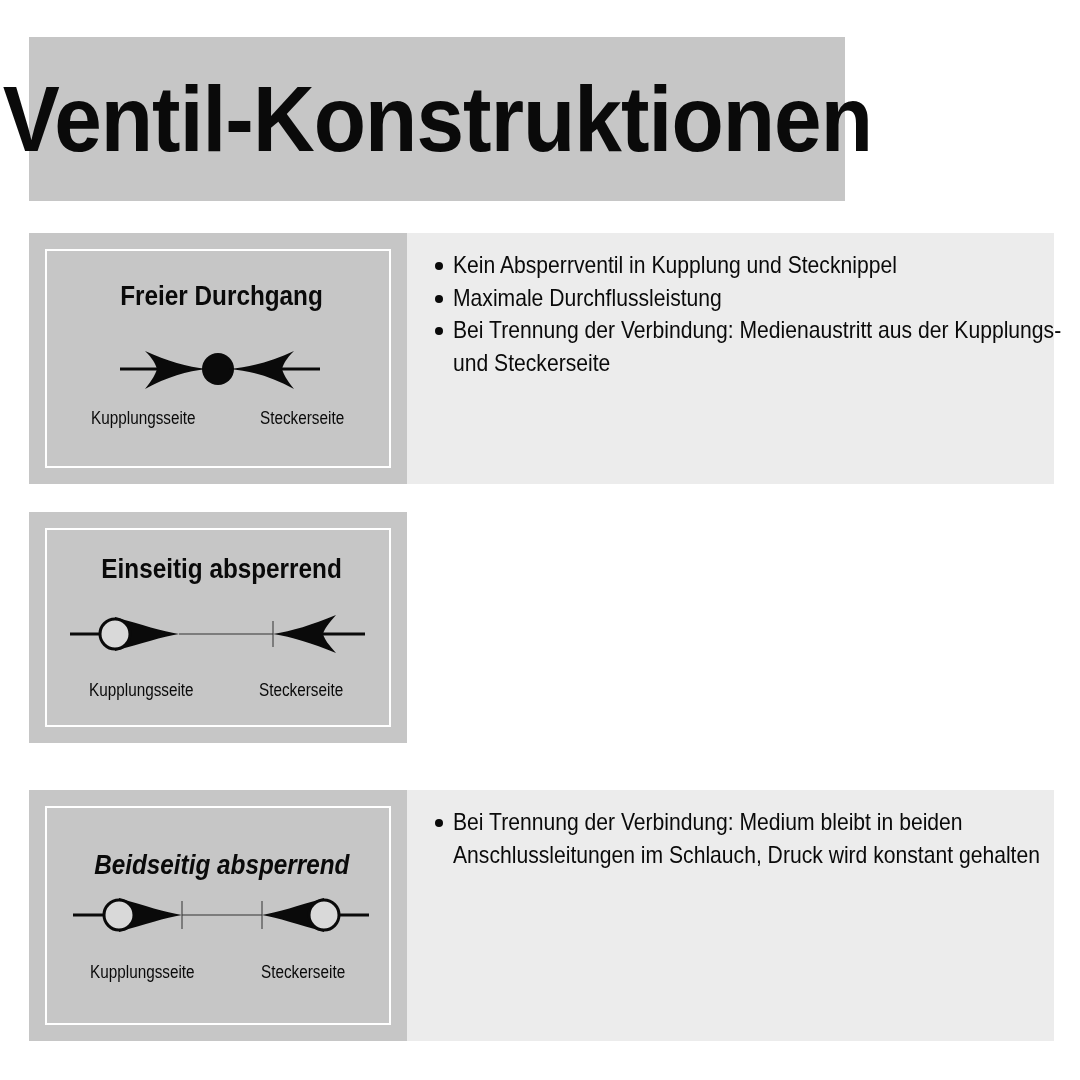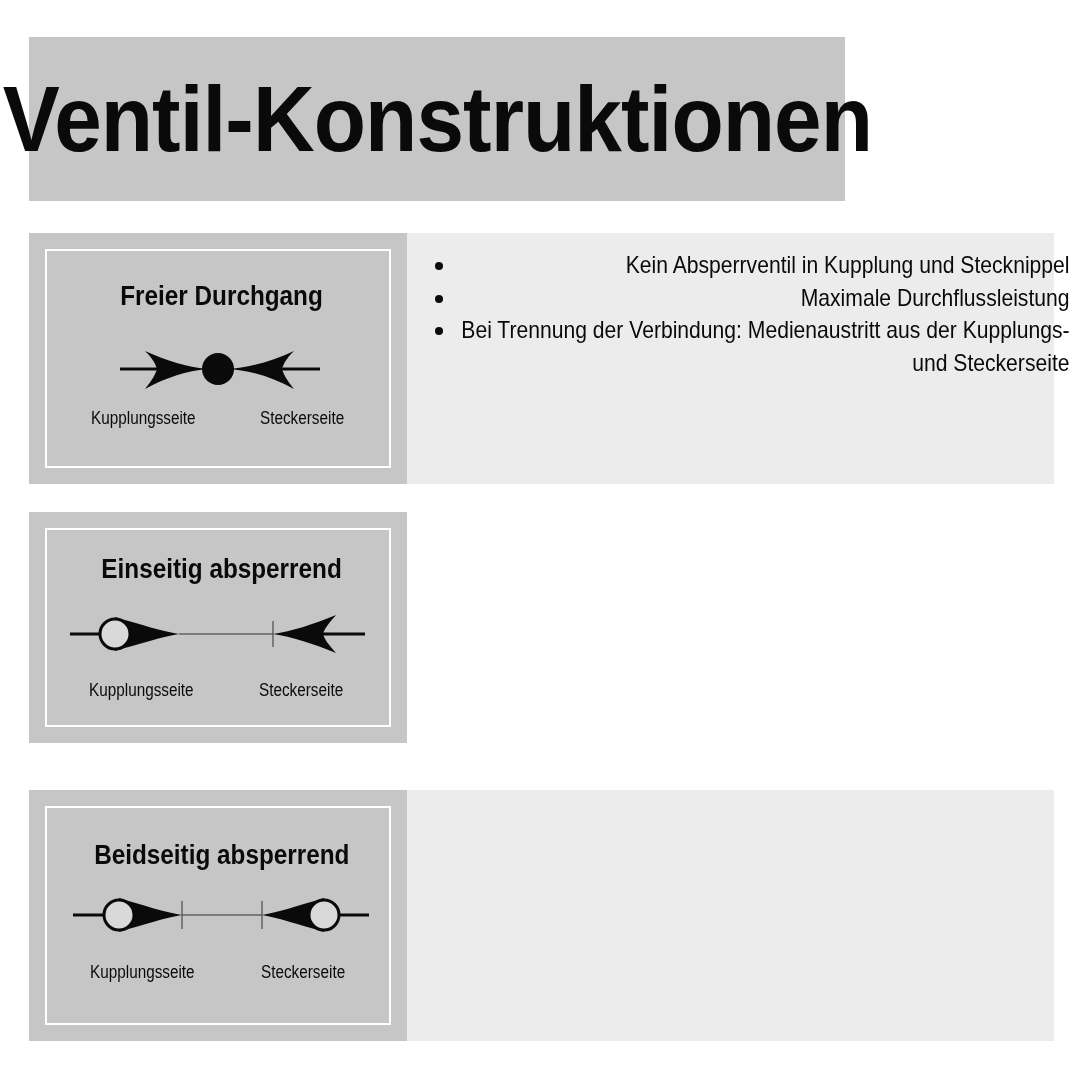--- a/index.html
+++ b/index.html
@@ -3,21 +3,21 @@
 <meta charset="utf-8">
 <style>
   html, body { margin:0; padding:0; }
   body { width:1080px; height:1080px; background:#ffffff; position:relative; overflow:hidden;
          font-family:"Liberation Sans", sans-serif; color:#0a0a0a; }
   .header { position:absolute; left:29px; top:37px; width:816px; height:164px; background:#c6c6c6; }
   .title { position:absolute; left:0; right:0; top:0; height:164px; display:flex; align-items:center; justify-content:center; }
   .title span { font-weight:bold; font-size:92px; letter-spacing:-1px; display:inline-block; transform:scaleX(0.93); transform-origin:center; white-space:nowrap; }
   .section { position:absolute; left:29px; width:1025px; }
   .left { position:absolute; left:0; top:0; bottom:0; width:378px; background:#c6c6c6; }
-  .right { position:absolute; left:378px; top:0; bottom:0; right:0; background:#ececec;text-align:right; }
+  .right { position:absolute; left:378px; top:0; bottom:0; right:0; background:#ececec; }
   .inner { position:absolute; left:16px; top:16px; right:16px; bottom:16px; border:2px solid #ffffff; box-sizing:border-box; }
   .sec-title { position:absolute; left:0; right:0; text-align:center; font-weight:bold; font-size:27px; white-space:nowrap;margin-left:8px; }
   .sec-title span { display:inline-block; transform:scaleX(0.9); }
   .side-label { position:absolute; font-size:18px; white-space:nowrap; }
   .side-label span { display:inline-block; transform:scaleX(0.85); transform-origin:left center; }
   .symbol { position:absolute; left:0; top:0; }
   ul.bullets { list-style:none; margin:0; padding:0; position:absolute; left:26px; top:16px; width:640px; }
   ul.bullets li { position:relative; padding-left:20px; font-size:24px; line-height:32.5px; }
   ul.bullets li .txt { display:inline-block; transform:scaleX(0.88); transform-origin:left top; width:113%; }
   ul.bullets li::before { content:""; position:absolute; left:2px; top:13px; width:8px; height:8px; border-radius:50%; background:#0a0a0a; }
@@ -72,34 +72,35 @@
       </svg>
       <div class="side-label" style="left:42px; top:150px;"><span>Kupplungsseite</span></div>
       <div class="side-label" style="left:212px; top:150px;"><span>Steckerseite</span></div>
     </div>
   </div>
 </div>
 
 <div class="section" style="top:790px; height:251px;">
   <div class="left">
     <div class="inner">
-      <div class="sec-title" style="top:32px;"><span>Beidseitig absperrend</span></div>
+      <div class="sec-title" style="top:42px;font-style:italic;"><span>Beidseitig absperrend</span></div>
       <svg class="symbol" width="346" height="219" viewBox="0 0 346 219">
 
         <line x1="26" y1="107" x2="58" y2="107" stroke="#0a0a0a" stroke-width="3"></line>
         <path d="M72,90 C98,98 118,104 135,107 C118,110 98,116 72,124 Z" fill="#0a0a0a"></path>
         <circle cx="72" cy="107" r="15" fill="#d9d9d9" stroke="#0a0a0a" stroke-width="3"></circle>
         <line x1="135" y1="107" x2="215" y2="107" stroke="#333" stroke-width="1"></line>
         <line x1="135" y1="93" x2="135" y2="121" stroke="#333" stroke-width="1"></line>
         <line x1="215" y1="93" x2="215" y2="121" stroke="#333" stroke-width="1"></line>
         <path d="M277,90 C251,98 231,104 215,107 C231,110 251,116 277,124 Z" fill="#0a0a0a"></path>
         <circle cx="277" cy="107" r="15" fill="#d9d9d9" stroke="#0a0a0a" stroke-width="3"></circle>
         <line x1="291" y1="107" x2="322" y2="107" stroke="#0a0a0a" stroke-width="3"></line>
       </svg>
       <div class="side-label" style="left:43px; top:154px;"><span>Kupplungsseite</span></div>
       <div class="side-label" style="left:214px; top:154px;"><span>Steckerseite</span></div>
     </div>
   </div>
   <div class="right">
     <ul class="bullets">
+      <li><span class="txt">Bei Trennung der Verbindung: Medium bleibt in beiden Anschlussleitungen im Schlauch, Druck wird konstant gehalten</span></li>
     </ul>
   </div>
 </div>
 
 </body></html>

